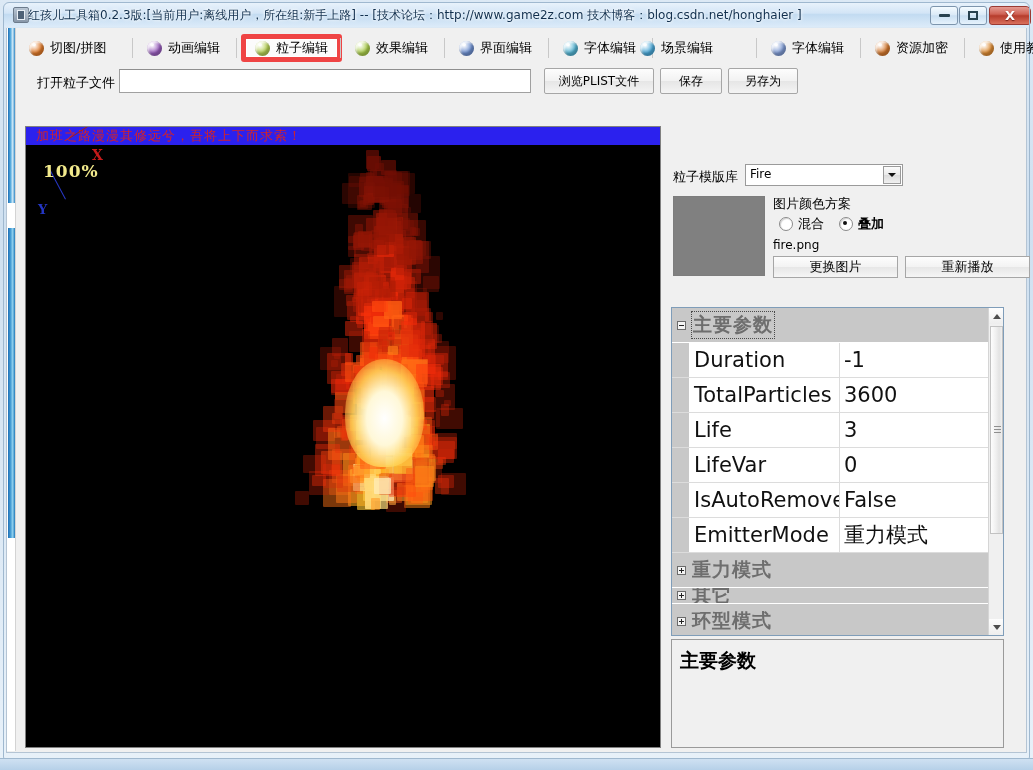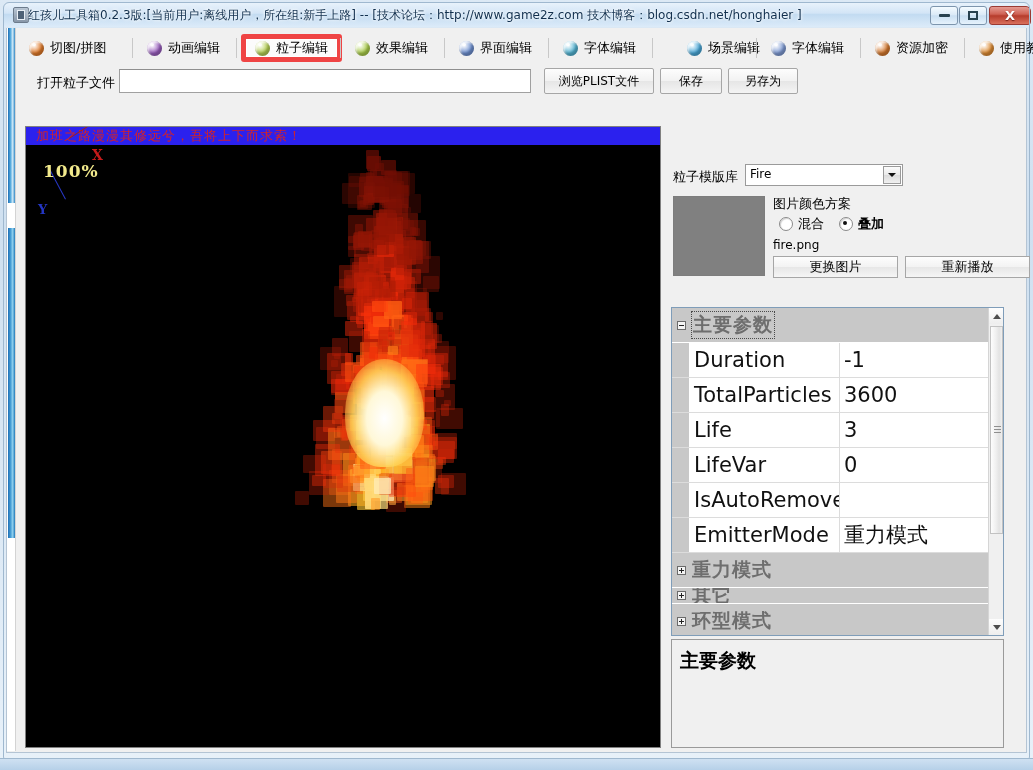--- a/index.html
+++ b/index.html
@@ -367,21 +367,21 @@
         <div class="tab" style="left: 432px;">
           <span class="tab-ico" style="background: radial-gradient(circle at 35% 30%, rgb(255, 255, 255) 0%, rgb(109, 143, 208) 55%, rgb(109, 143, 208) 100%);"></span>
           <span class="tab-label">界面编辑</span>
         </div>
         <div class="tab-sep" style="left: 531px;"></div>
         <div class="tab" style="left: 536px;">
           <span class="tab-ico" style="background: radial-gradient(circle at 35% 30%, rgb(255, 255, 255) 0%, rgb(83, 179, 210) 55%, rgb(83, 179, 210) 100%);"></span>
           <span class="tab-label">字体编辑</span>
         </div>
         <div class="tab-sep" style="left: 635px;"></div>
-        <div class="tab" style="left: 660px;">
+        <div class="tab" style="left: 613px;">
           <span class="tab-ico" style="background: radial-gradient(circle at 35% 30%, rgb(255, 255, 255) 0%, rgb(74, 168, 216) 55%, rgb(74, 168, 216) 100%);"></span>
           <span class="tab-label">场景编辑</span>
         </div>
         <div class="tab-sep" style="left: 739px;"></div>
         <div class="tab" style="left: 744px;">
           <span class="tab-ico" style="background: radial-gradient(circle at 35% 30%, rgb(255, 255, 255) 0%, rgb(127, 155, 212) 55%, rgb(127, 155, 212) 100%);"></span>
           <span class="tab-label">字体编辑</span>
         </div>
         <div class="tab-sep" style="left: 843px;"></div>
         <div class="tab" style="left: 848px;">
@@ -923,20 +923,21 @@
             <div class="prop-val">3</div>
           </div>
           <div class="prop-row">
             <div class="prop-gutter"></div>
             <div class="prop-name">LifeVar</div>
             <div class="prop-val">0</div>
           </div>
           <div class="prop-row">
             <div class="prop-gutter"></div>
             <div class="prop-name">IsAutoRemoveOnFinish</div>
+            <div class="prop-val">False</div>
           </div>
           <div class="prop-row">
             <div class="prop-gutter"></div>
             <div class="prop-name">EmitterMode</div>
             <div class="prop-val">重力模式</div>
           </div>
           <div class="cat-row">
             <span class="cat-exp collapsed"></span>
             <span class="cat-label">重力模式</span>
           </div>

